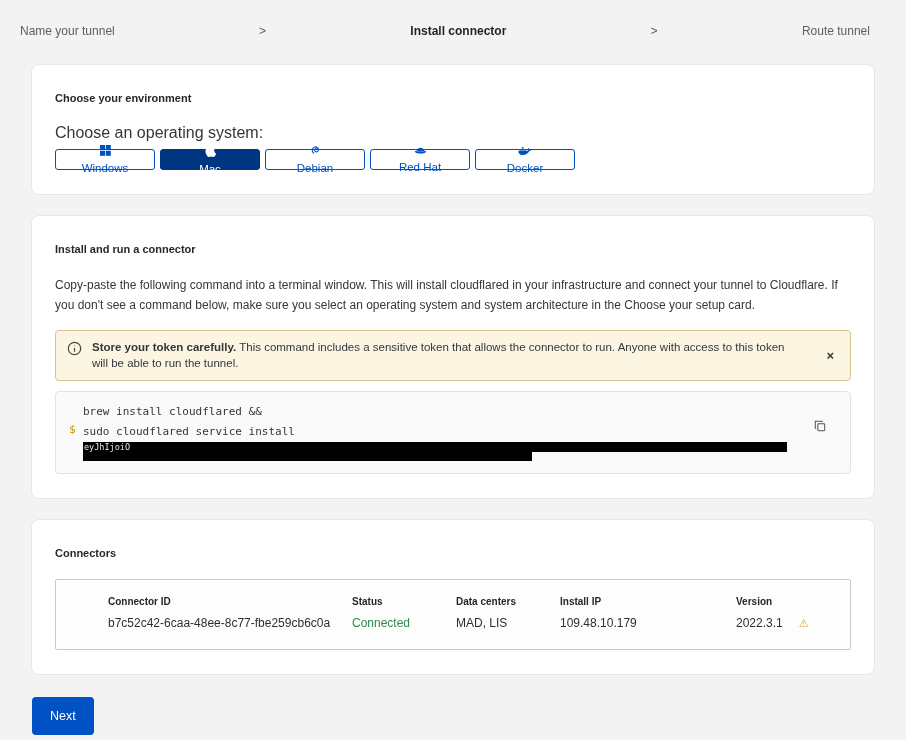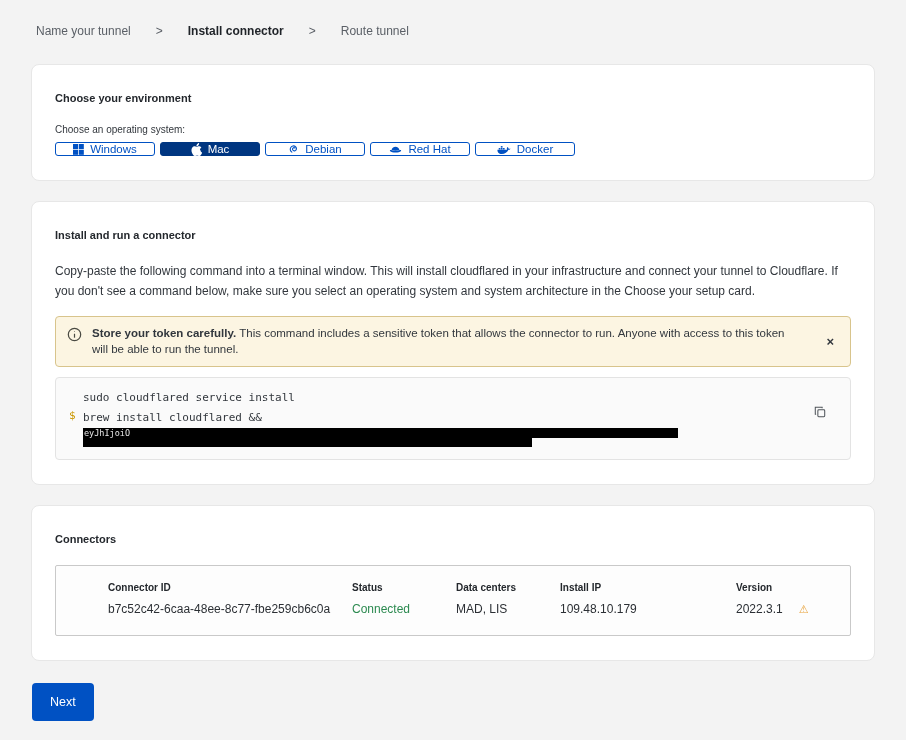--- a/index.html
+++ b/index.html
@@ -4,63 +4,65 @@
 <style>
   * { box-sizing: border-box; margin: 0; padding: 0; }
   html, body { width: 906px; height: 740px; overflow: hidden; }
   body {
     background: #f3f3f3;
     font-family: "Liberation Sans", sans-serif;
     color: #32373d;
   }
   
   .breadcrumb {
-    padding: 24px 36px 26px 36px;
+    padding: 24px 36px 26px 20px;
     font-size: 12px;
     color: #5a5f66;
     display: flex;
     align-items: center;
-    gap: 25px;
+    gap: 17px;
+    justify-content: space-between;
   }
   .crumb { cursor: pointer; }
   .crumb.active { font-weight: bold; color: #1f2328; }
   .crumb-sep { color: #5a5f66; }
 
   
   .card {
     background: #ffffff;
     border: 1px solid #e7e7e7;
     border-radius: 8px;
     margin: 0 31px 20px 31px;
     padding: 27px 23px 24px 23px;
   }
   .card-title {
     font-size: 11px;
     font-weight: bold;
     color: #24282d;
   }
 
   
-  .os-label { font-size: 10px; color: #32373d; margin: 20px 0 7px 0; }
+  .os-label { font-size: 16px; color: #32373d; margin: 20px 0 7px 0; }
   .os-buttons { display: flex; gap: 5px; }
   .os-btn {
     width: 100px;
-    height: 14px;
+    height: 21px;
     display: inline-flex;
     align-items: center;
     justify-content: center;
     gap: 6px;
     background: #ffffff;
     border: 1px solid #0051c3;
     color: #0051c3;
     font-size: 11.5px;
     font-family: inherit;
     border-radius: 3px;
     cursor: pointer;
     padding: 0;
+    flex-direction: column;
   }
   .os-btn.selected {
     background: #003681;
     border-color: #003681;
     color: #ffffff;
   }
   .os-btn svg { display: block; }
 
   
   .desc {
@@ -117,21 +119,21 @@
     top: 31px;
     color: #c99700;
     font-family: "DejaVu Sans Mono", monospace;
     font-size: 11px;
   }
   .bar {
     display: block;
     background: #000000;
   }
   .bar1 {
-    width: 595px;
+    width: 704px;
     height: 10px;
     line-height: 10px;
     color: #e8e8e8;
     font-size: 8.5px;
     padding-left: 1px;
     overflow: hidden;
     white-space: nowrap;
   }
   .bar2 { width: 449px; height: 9px; }
   .copy-btn {
@@ -275,22 +277,22 @@
   </div>
 
   <div class="code-block">
     <span class="prompt">$</span>
     <button class="copy-btn">
       <svg width="12" height="12" viewBox="0 0 14 14" fill="none" stroke="#4f545a" stroke-width="1.2">
         <rect x="4.5" y="4.5" width="8" height="8" rx="1"></rect>
         <path d="M9.5 2.5v-1h-8v8h1"></path>
       </svg>
     </button>
+    <div class="code-line">brew install cloudflared &amp;&amp;</div>
     <div class="code-line">sudo cloudflared service install</div>
-    <div class="code-line">brew install cloudflared &amp;&amp;</div>
     <span class="bar bar1"><span>eyJhIjoiO</span></span>
     <span class="bar bar2"></span>
   </div>
 </section>
 
 
 <section class="card">
   <h2 class="card-title">Connectors</h2>
 
   <div class="connectors-table">

